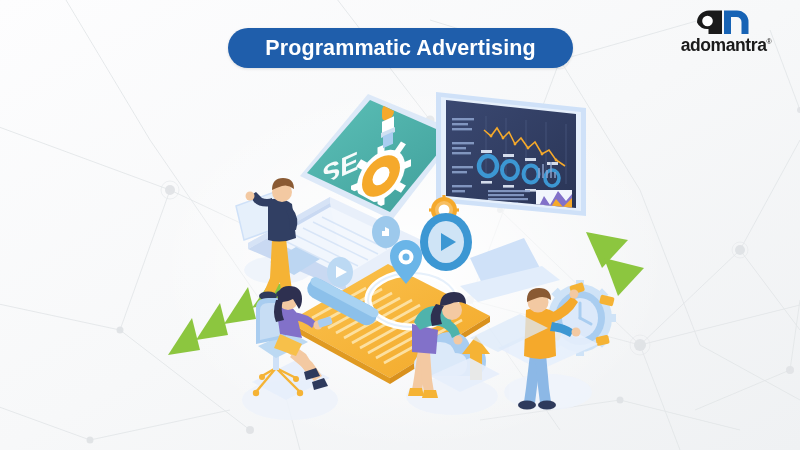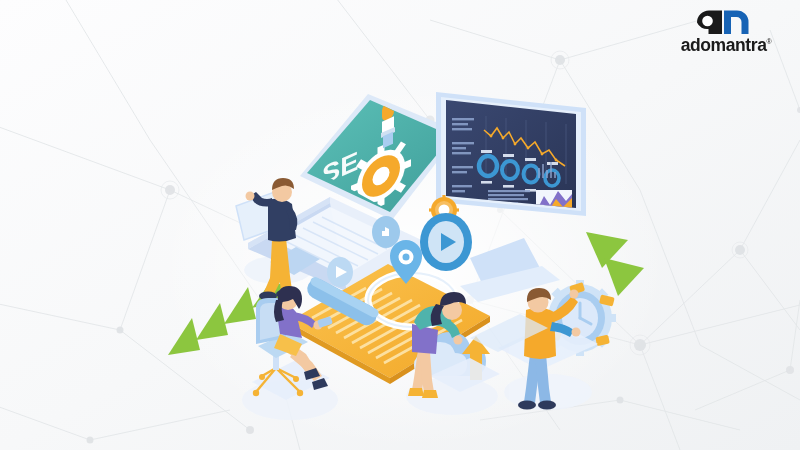--- a/index.html
+++ b/index.html
@@ -485,20 +485,23 @@
 
       <circle cx="538" cy="302" r="10.5" fill="#f3c9a2"></circle>
       <path d="M527 302 q-1 -14 12 -14 q12 0 12 12 q-7 -5 -14 -2 q-6 2 -10 4 z" fill="#8a5a33"></path>
     </g>
 
     <g fill="#dce9fa" opacity="0.75">
       <polygon points="470,338 520,314 548,328 498,352"></polygon>
     </g>
   </svg>
 
+  <div class="title-badge" style="background:#1f5eab;">
+    <span>Programmatic Advertising</span>
+  </div>
 
   <div class="logo">
     <svg class="logo-mark" viewBox="0 0 62 26" xmlns="http://www.w3.org/2000/svg">
 
       <path d="M2 14.5 A12 12 0 0 1 14 2.5 L20 2.5 L20 26 L13.5 26 L13.5 21
                A11 11 0 0 1 2 14.5 Z" fill="#1a1a1a"></path>
       <circle cx="12.5" cy="13" r="5.3" fill="#ffffff"></circle>
       <rect x="20" y="2.5" width="7" height="23.5" fill="#1a1a1a"></rect>
 
       <path d="M29 26 L29 2.5 L42 2.5 A11.5 11.5 0 0 1 53.5 14 L53.5 26

